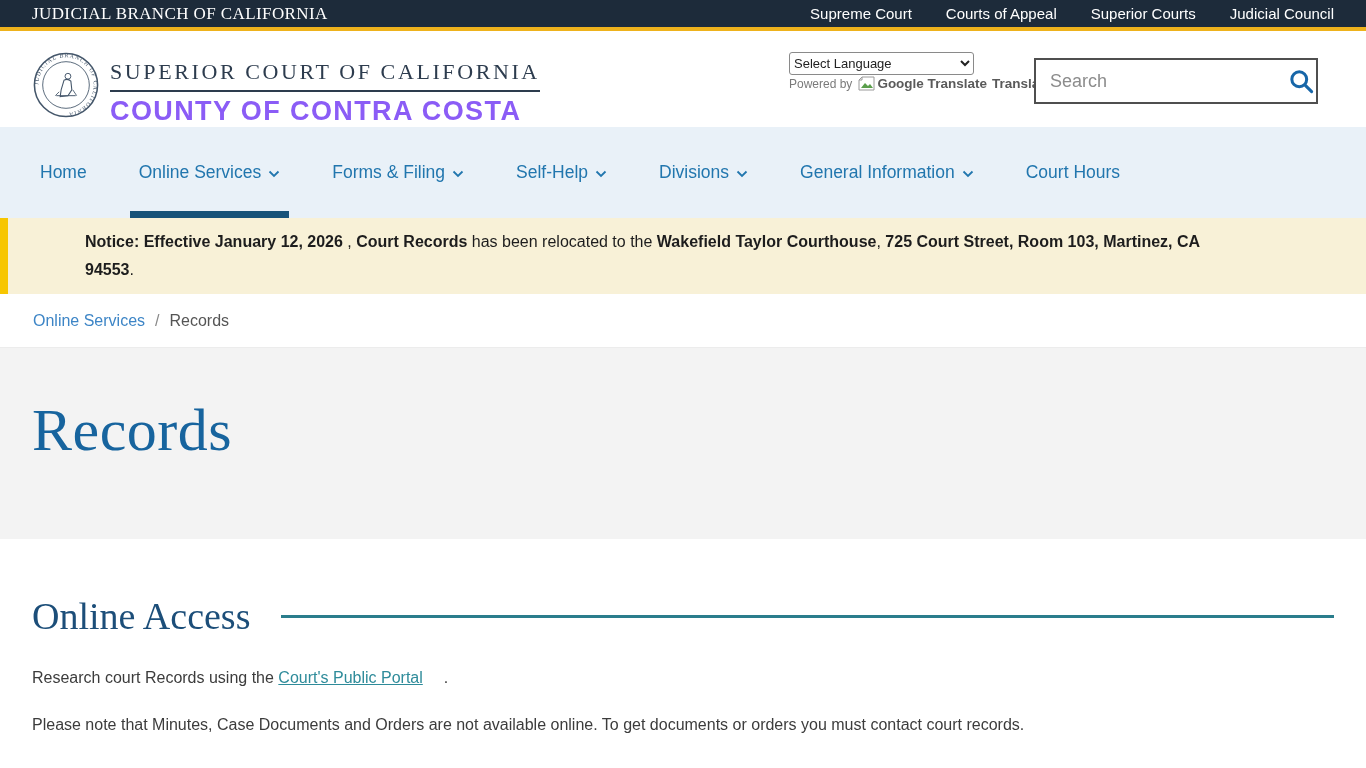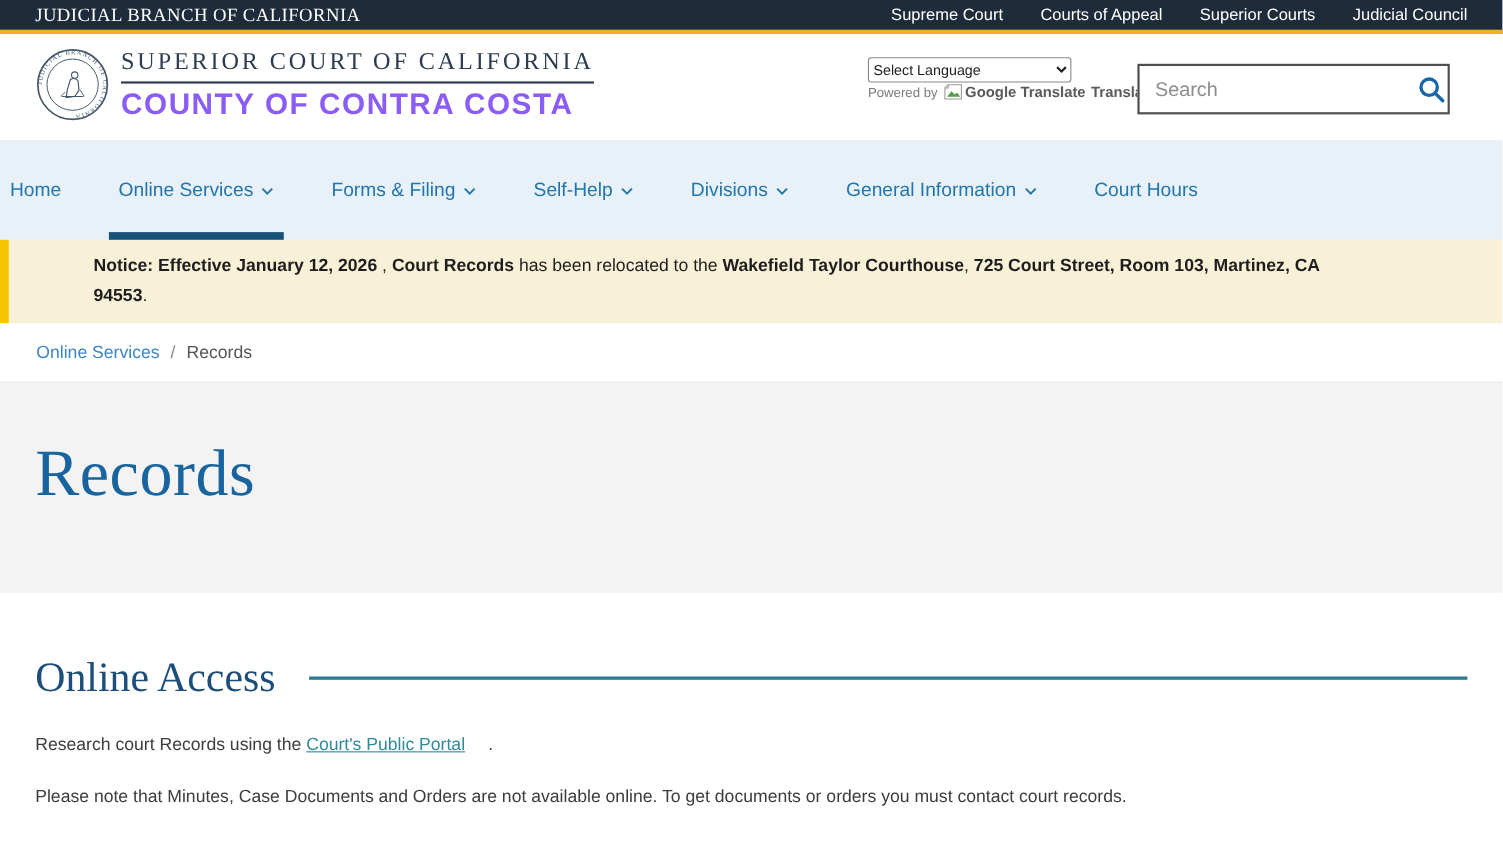--- a/index.html
+++ b/index.html
@@ -14,21 +14,21 @@
   .utility-links { display: flex; gap: 34px; }
   .utility-links a { color: #fff; font-size: 15px; text-decoration: none; cursor: pointer; }
 
   
   .site-header { position: relative; height: 96px; background: #fff; }
   .logo-wrap { position: absolute; left: 32px; top: 12px; display: flex; align-items: center;
     cursor: pointer; }
   .seal { width: 68px; height: 68px; margin-right: 8px; }
   .logo-text { padding-left: 2px; }
   .logo-line1 { font-family: "Liberation Serif", serif; font-size: 22px; color: #2d3c4e;
-    letter-spacing: 2.6px; padding-bottom: 5px; border-bottom: 2px solid #2d3c4e; }
+    letter-spacing: 2.6px; padding-bottom: 5px; border-bottom: 2px solid #2d3c4e; margin-top: 16px; }
   .logo-line2 { font-size: 27px; font-weight: bold; color: #8b5cf6; letter-spacing: 1.4px;
     margin-top: 4px; }
 
   .translate-widget { position: absolute; left: 789px; top: 21px; }
   .lang-select { width: 185px; height: 23px; font-size: 13px; color: #222;
     border: 1px solid #8a8a8a; border-radius: 3px; background: #fff;
     font-family: "Liberation Sans", sans-serif; }
   .powered-line { margin-top: 1px; display: flex; align-items: center; font-size: 12px;
     color: #7a7a7a; white-space: nowrap; }
   .broken-img-icon { margin: 0 2px 0 6px; }
@@ -38,21 +38,21 @@
   .search-box { position: absolute; left: 1034px; top: 27px; width: 284px; height: 46px;
     border: 2px solid #4f4f4f; background: #fff; display: flex; align-items: center; }
   .search-input { flex: 1; border: none; outline: none; font-size: 18px; color: #333;
     padding-left: 14px; background: transparent; font-family: "Liberation Sans", sans-serif; }
   .search-input::placeholder { color: #8c8c8c; }
   .search-btn { border: none; background: transparent; cursor: pointer; padding: 0 12px 0 6px;
     display: flex; align-items: center; }
 
   
   .main-nav { height: 91px; background: #e9f1f8; display: flex; align-items: stretch;
-    }
+    padding-left: 31px; }
   .nav-item { position: relative; display: flex; align-items: center; gap: 7px;
     padding: 0 9px; margin-right: 34px; color: #2176ae; font-size: 17.5px;
     text-decoration: none; cursor: pointer; white-space: nowrap; }
   .nav-item .chev { margin-top: 3px; }
   .nav-item.active::after { content: ""; position: absolute; left: 0; right: 0; bottom: 0;
     height: 7px; background: #175379; }
 
   
   .notice-banner { background: #f8f1d7; border-left: 8px solid #f7c600;
     padding: 10px 140px 10px 49px; min-height: 73px; }

